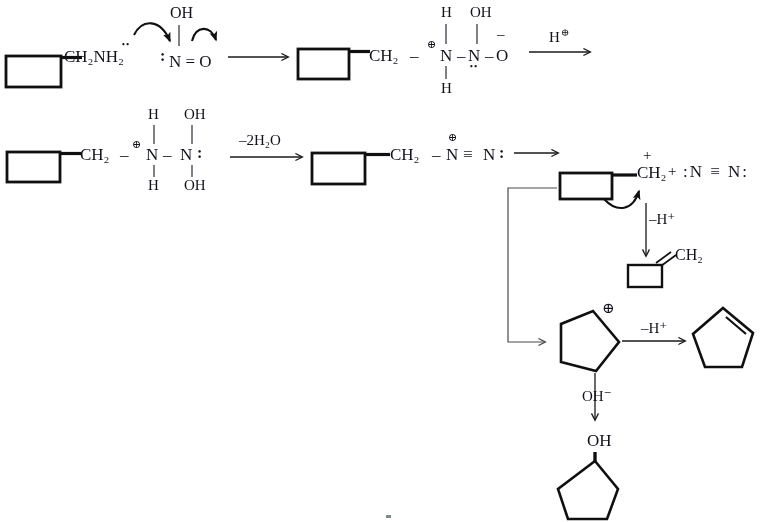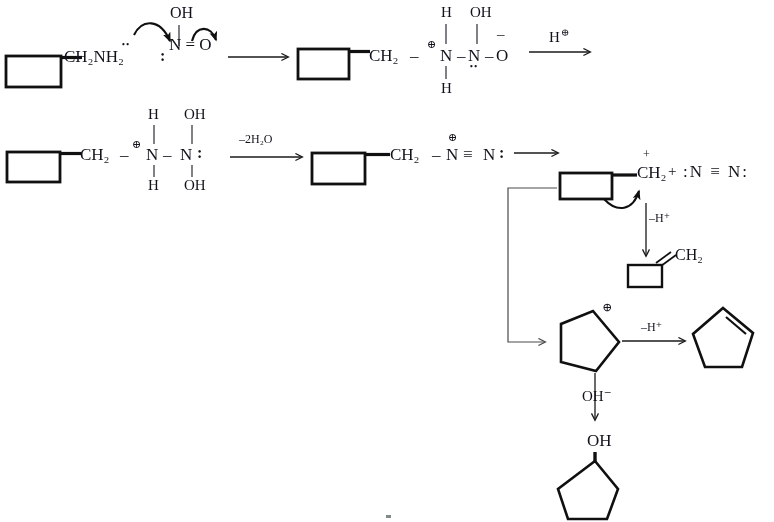--- a/index.html
+++ b/index.html
@@ -11,21 +11,21 @@
     color:#12121c;
     overflow:hidden;
   }
   #scheme svg{position:absolute;left:0;top:0;}
   .t{
     position:absolute;
     font-size:17px;line-height:1;
     white-space:nowrap;
     color:#12121c;
   }
-  .f16{font-size:16px}.f15{font-size:15px}.f14{font-size:12px}.f11{font-size:11px}
+  .f16{font-size:16px}.f15{font-size:15px}.f14{font-size:15px}.f11{font-size:11px}
   .dots{font-size:8px;letter-spacing:1.5px;font-weight:700}
   .lpc{font-weight:700;font-size:16px}
   .sup{font-size:10px;position:relative;top:-6px;margin-left:1px}
   .din{letter-spacing:2px}
 </style>
 </head>
 <body>
 
 <div id="scheme">
 
@@ -88,21 +88,21 @@
     <line x1="726" y1="317" x2="746" y2="334" stroke="#101010" stroke-width="2.2"></line>
 
     <polygon points="595,461 618,489 607,519 568,519 558,489" fill="none" stroke="#101010" stroke-width="2.6"></polygon>
 
     <rect x="386" y="515" width="5" height="3" fill="#5f6e6e" opacity="0.8"></rect>
   </svg>
 
   <span class="t" style="left:64px;top:48px">CH₂NH₂</span>
   <span class="t dots" style="left:122px;top:41px">••</span>
   <span class="t lpc" style="left:160px;top:48px">:</span>
-  <span class="t" style="left:169px;top:36px">N = O</span>
+  <span class="t" style="left:169px;top:53px">N = O</span>
   <span class="t f16" style="left:170px;top:5px">OH</span>
 
   <span class="t" style="left:369px;top:47px">CH₂</span>
   <span class="t" style="left:410px;top:47px">–</span>
   <span class="t f11" style="left:427px;top:39px">⊕</span>
   <span class="t" style="left:440px;top:47px">N</span>
   <span class="t" style="left:457px;top:47px">–</span>
   <span class="t" style="left:468px;top:47px">N</span>
   <span class="t" style="left:485px;top:47px">–</span>
   <span class="t" style="left:496px;top:47px">O</span>

